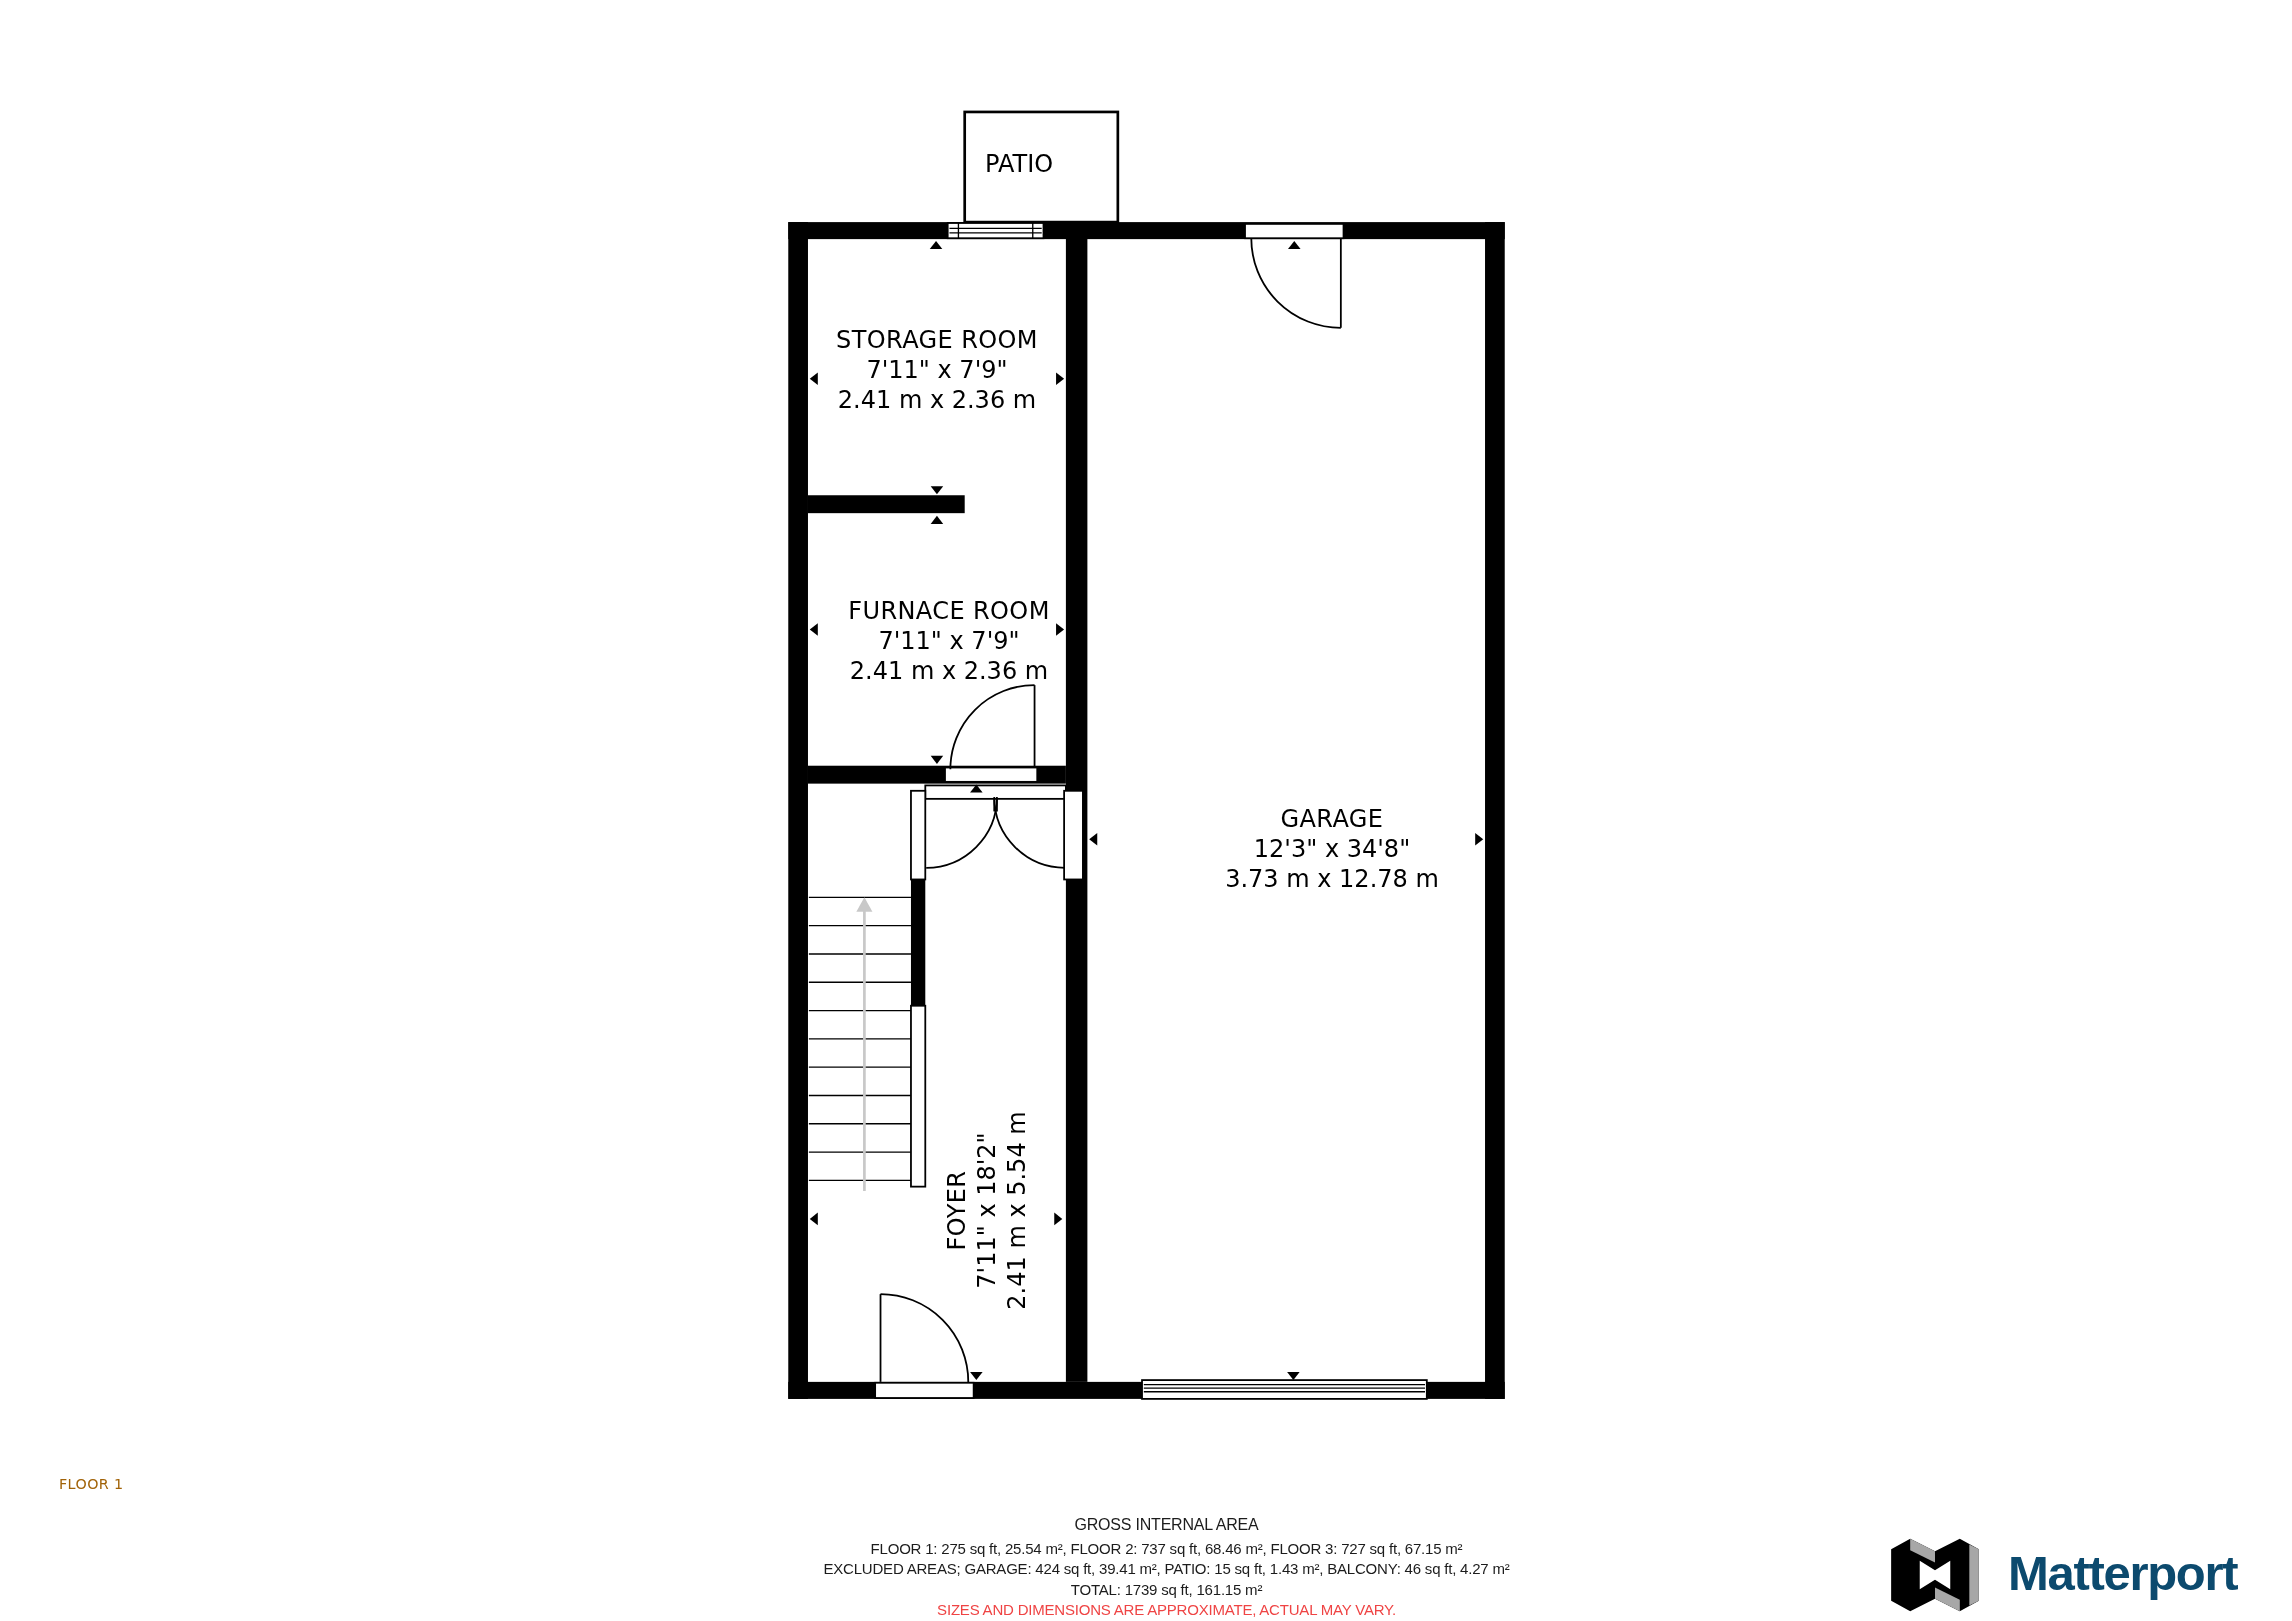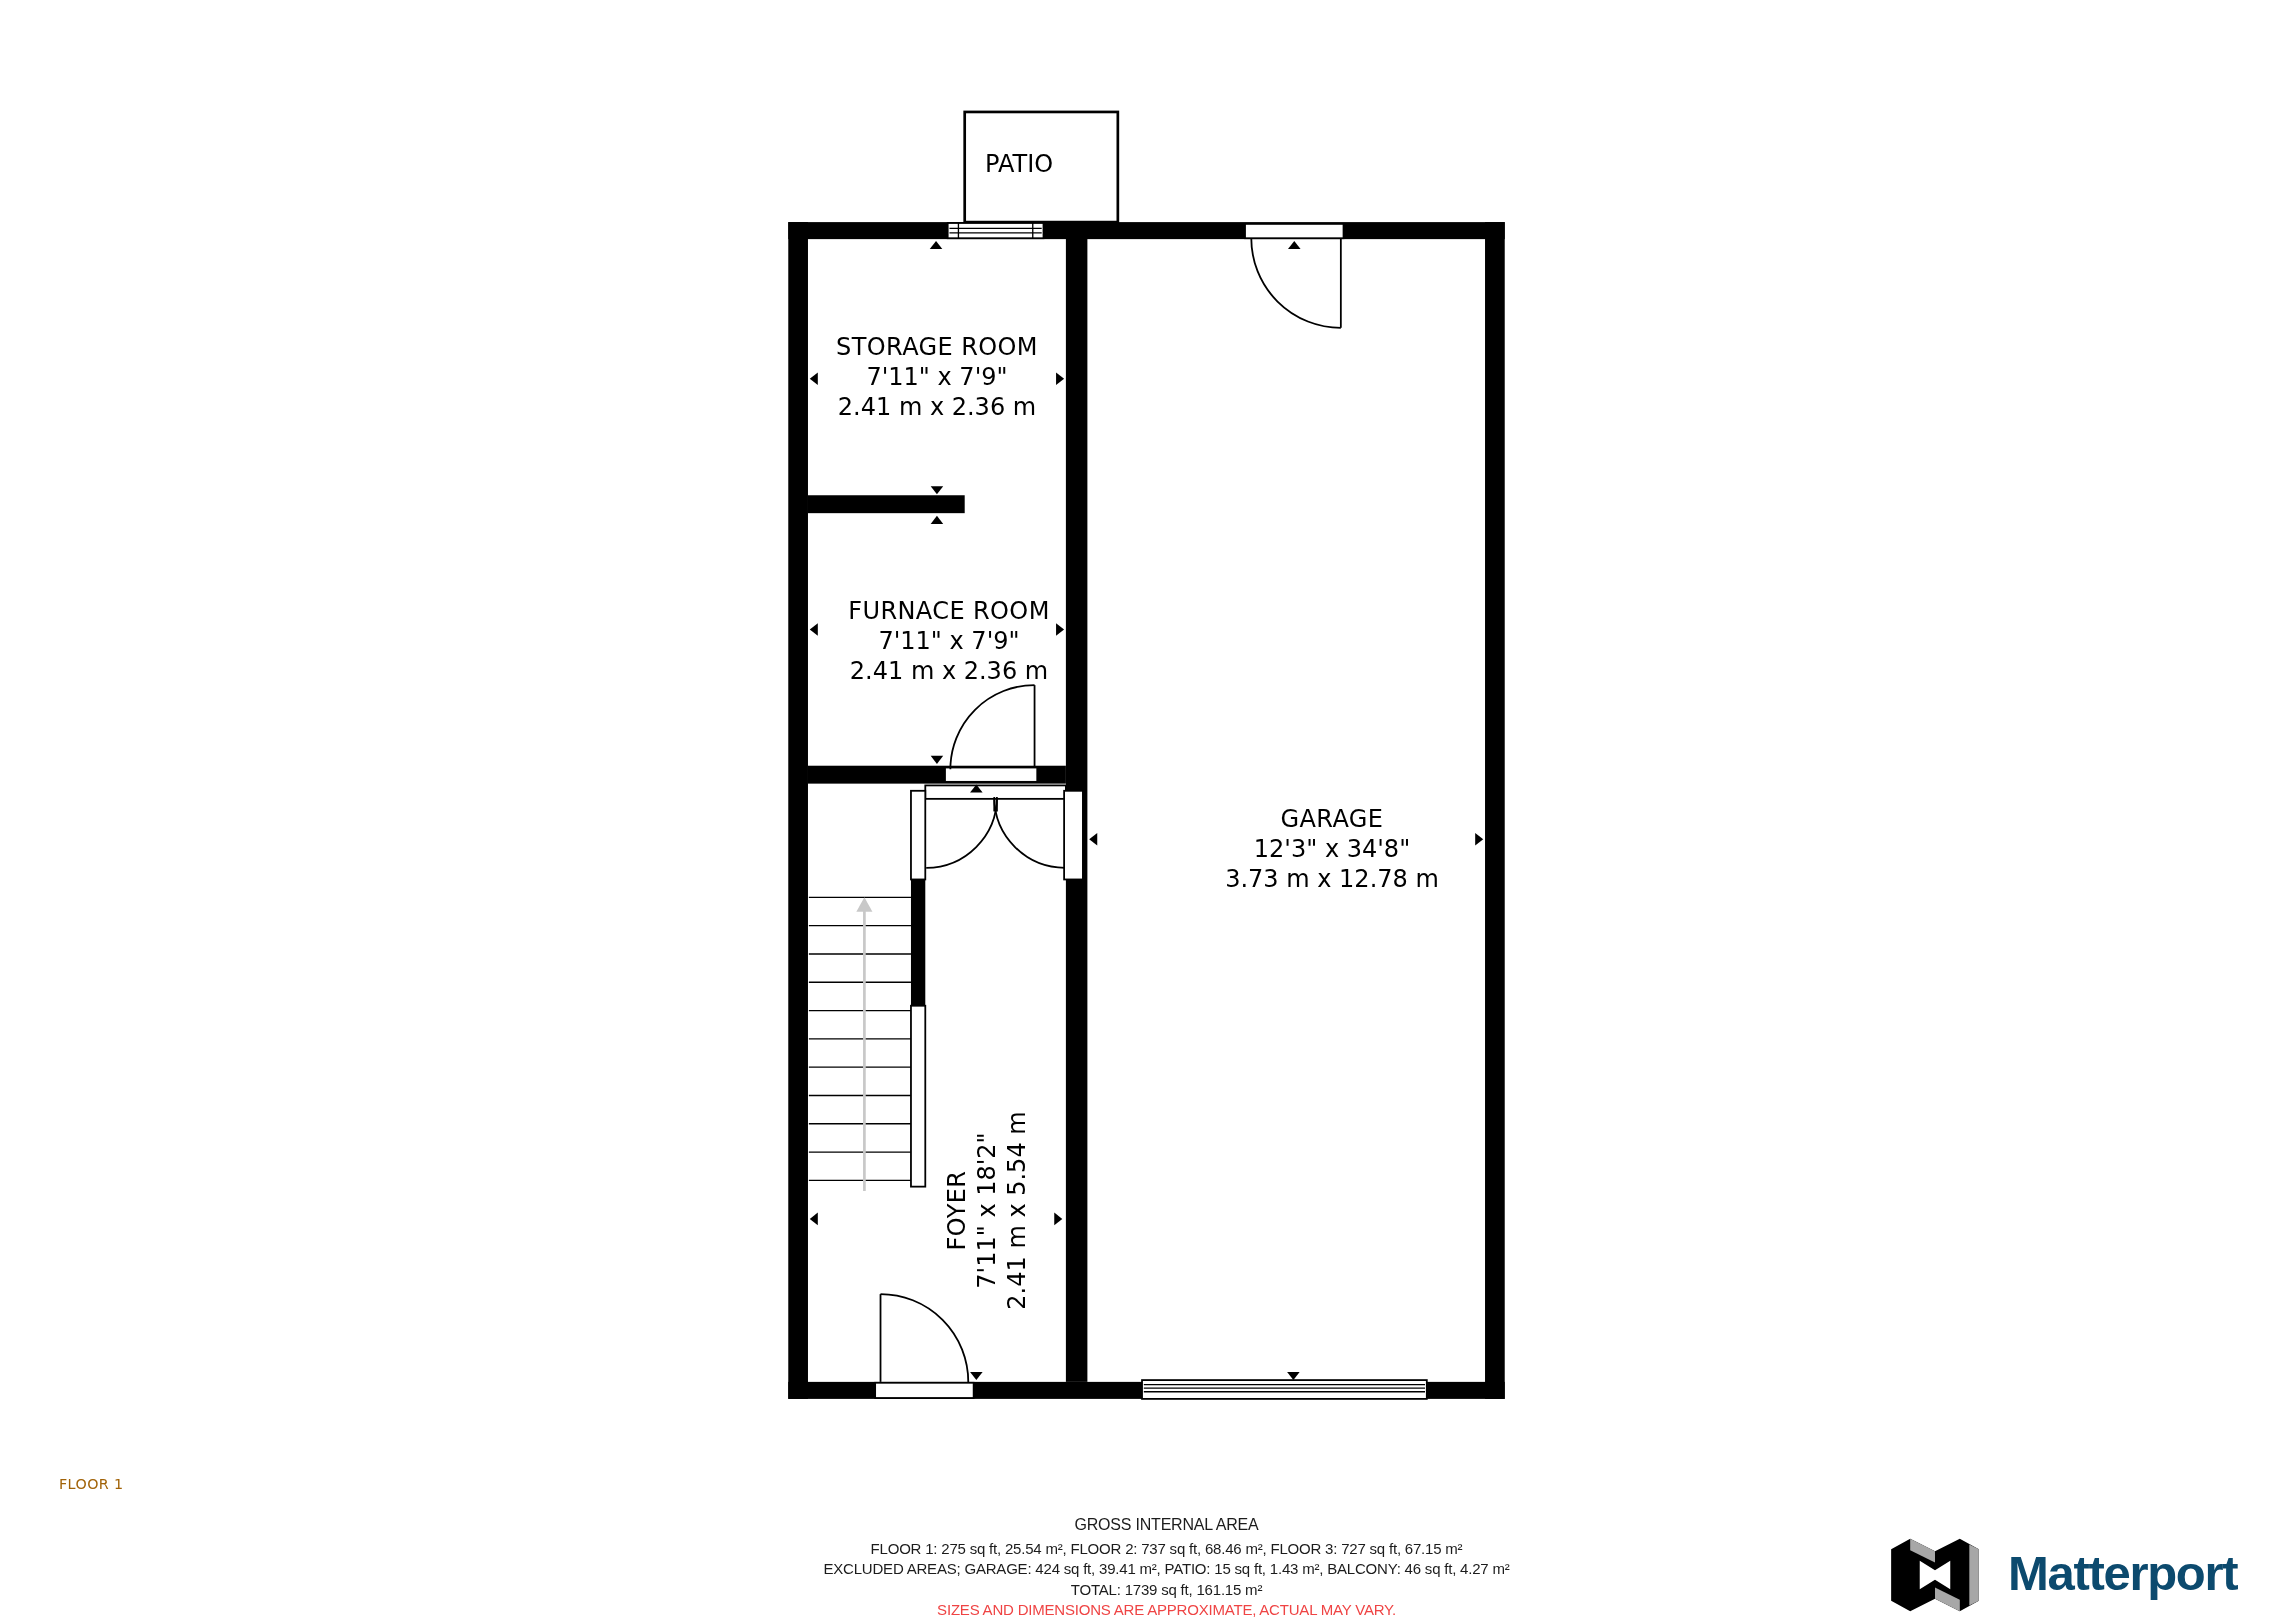--- a/index.html
+++ b/index.html
@@ -127,21 +127,21 @@
 
       <polygon points="1216,937 1225,930 1225,944"></polygon>
       <polygon points="1656,937 1647,930 1647,944"></polygon>
       <polygon points="1445,269 1438,278 1452,278"></polygon>
       <polygon points="1444,1541 1437,1532 1451,1532"></polygon>
     </g>
   </svg>
 
   <div class="patio-label">PATIO</div>
 
-  <div class="room-label" style="left:808px;top:332px;width:258px;">
+  <div class="room-label" style="left:808px;top:325px;width:258px;">
     <div class="rname">STORAGE ROOM</div>
     <div>7'11" x 7'9"</div>
     <div>2.41 m x 2.36 m</div>
   </div>
 
   <div class="room-label" style="left:808px;top:596px;width:282px;">
     <div class="rname">FURNACE ROOM</div>
     <div>7'11" x 7'9"</div>
     <div>2.41 m x 2.36 m</div>
   </div>

